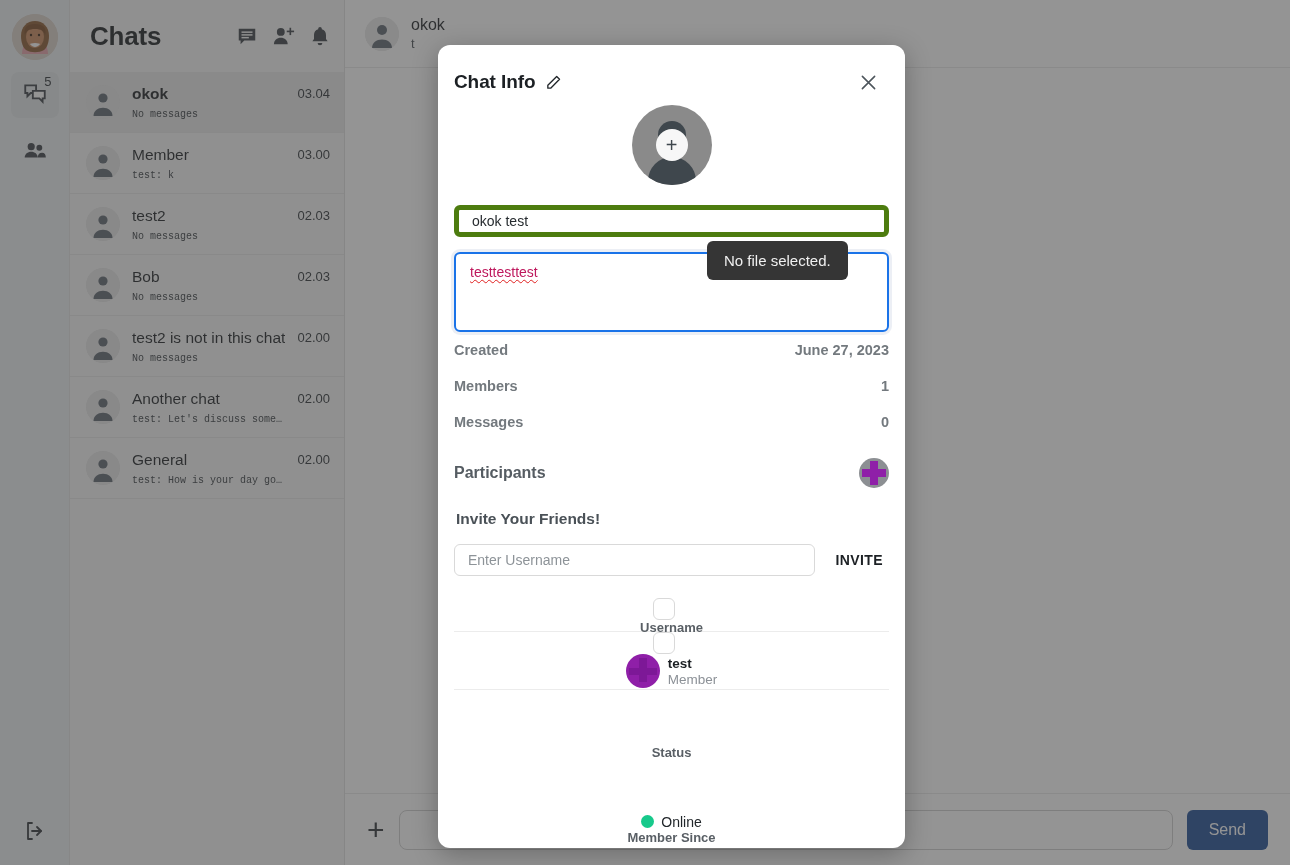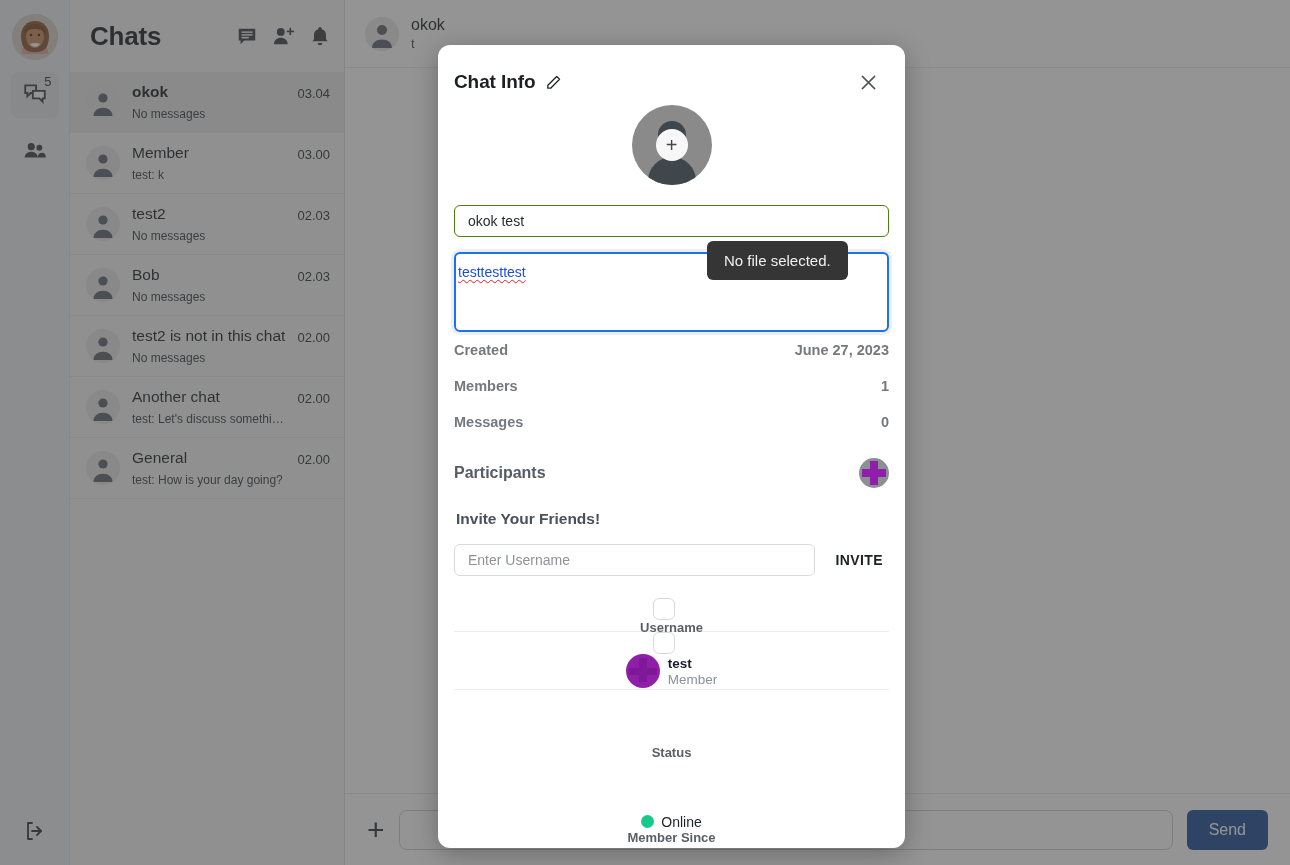--- a/index.html
+++ b/index.html
@@ -101,24 +101,25 @@
     overflow: hidden;
   }
   .chat-body { flex: 1; min-width: 0; }
   .chat-name {
     font-size: 15.5px;
     color: #1d2124;
     white-space: nowrap; overflow: hidden; text-overflow: ellipsis;
   }
   .chat-row.selected .chat-name { font-weight: bold; }
   .chat-sub {
-    font-size: 12px;
+    font-size: 10px;
     color: #3b4045;
     white-space: nowrap; overflow: hidden; text-overflow: ellipsis;
     margin-top: 6px;
+    font-family: Liberation Mono, monospace;
   }
   .chat-time {
     font-size: 13px;
     color: #2f3438;
     flex: 0 0 auto;
     align-self: flex-start;
     margin-top: 2px;
   }
 
   
@@ -253,21 +254,21 @@
     color: #f0f0f0;
     font-size: 15px;
     padding: 11px 17px;
     border-radius: 6px;
     white-space: nowrap;
   }
 
   .field-name {
     margin: 18px 16px 0 16px;
     height: 32px;
-    border: 1px solid #4d7c0f;
+    border: 5px solid #4d7c0f;
     border-radius: 6px;
     padding: 0 13px;
     font-size: 14px;
     color: #262b2f;
     font-family: "Liberation Sans", sans-serif;
     width: calc(100% - 32px);
     background: #fff;
   }
   .spell {
     text-decoration: underline;
@@ -275,23 +276,23 @@
     text-decoration-color: #e02020;
     text-decoration-thickness: 1px;
     text-underline-offset: 2px;
   }
   .desc-fake {
     margin: 15px 16px 0 16px;
     width: calc(100% - 32px);
     height: 80px;
     border: 2px solid #1a73e8;
     border-radius: 6px;
-    padding: 10px 2px;
+    padding: 10px 14px;
     font-size: 14px;
-    color: #1d4ed8;
+    color: #be185d;
     background: #fff;
     box-shadow: 0 0 0 3px rgba(200,210,225,0.35);
   }
 
   .counter-row {
     display: flex; align-items: center;
     margin: 14px 16px 0 16px;
   }
   .counter { font-size: 12.5px; color: #6d7479; }
   .save-btn {

